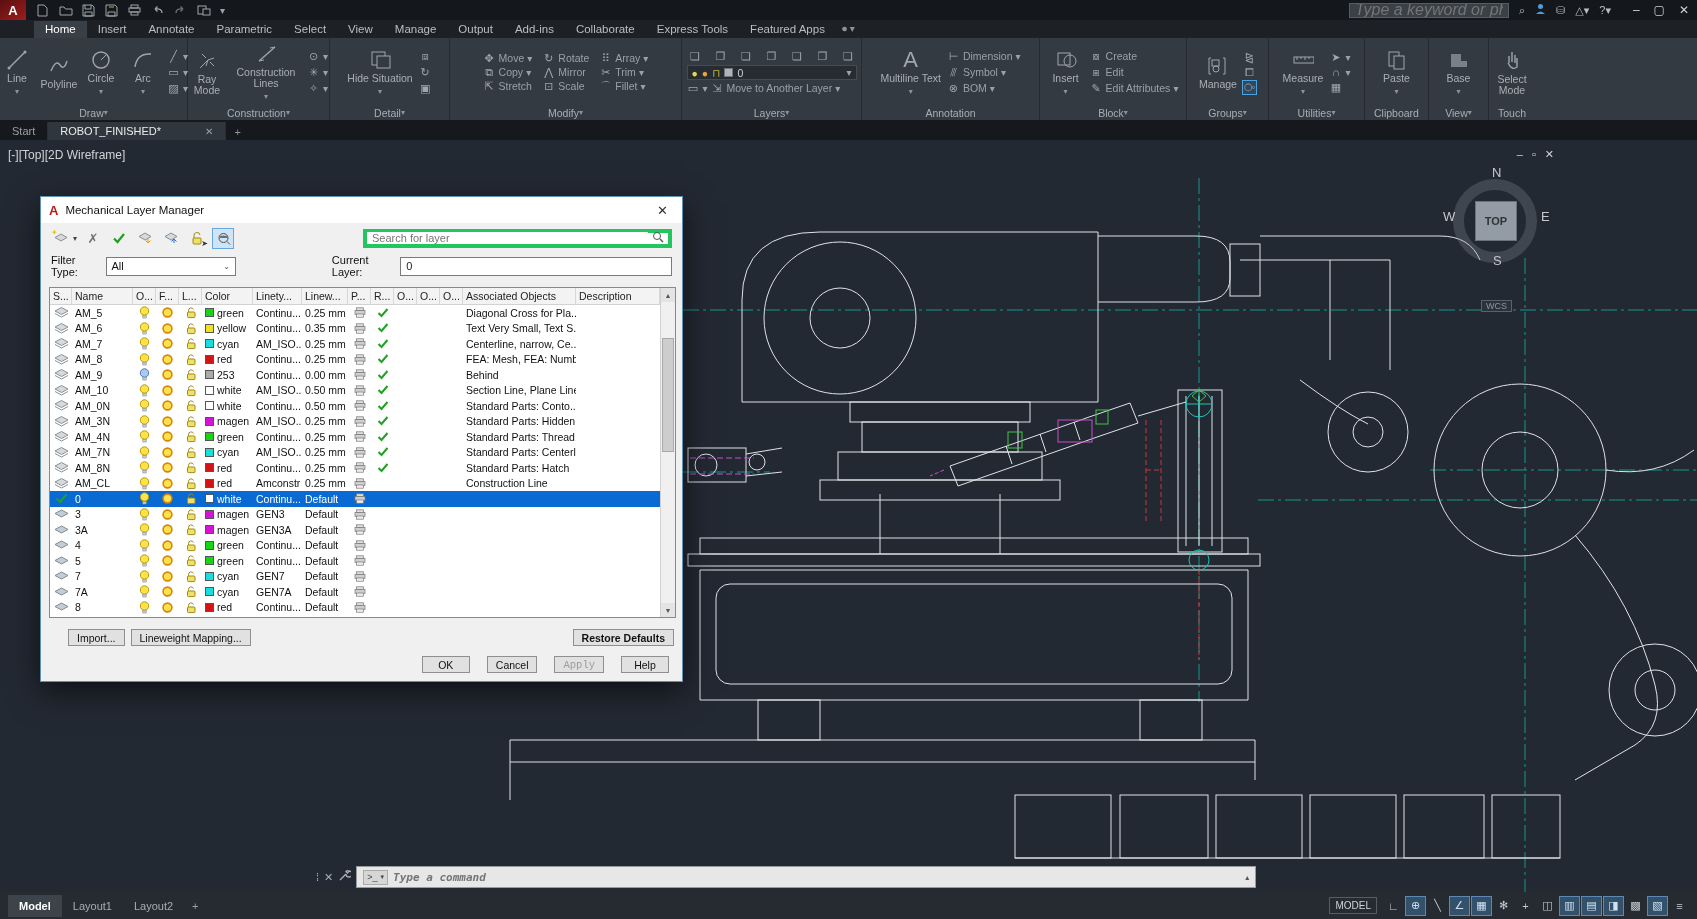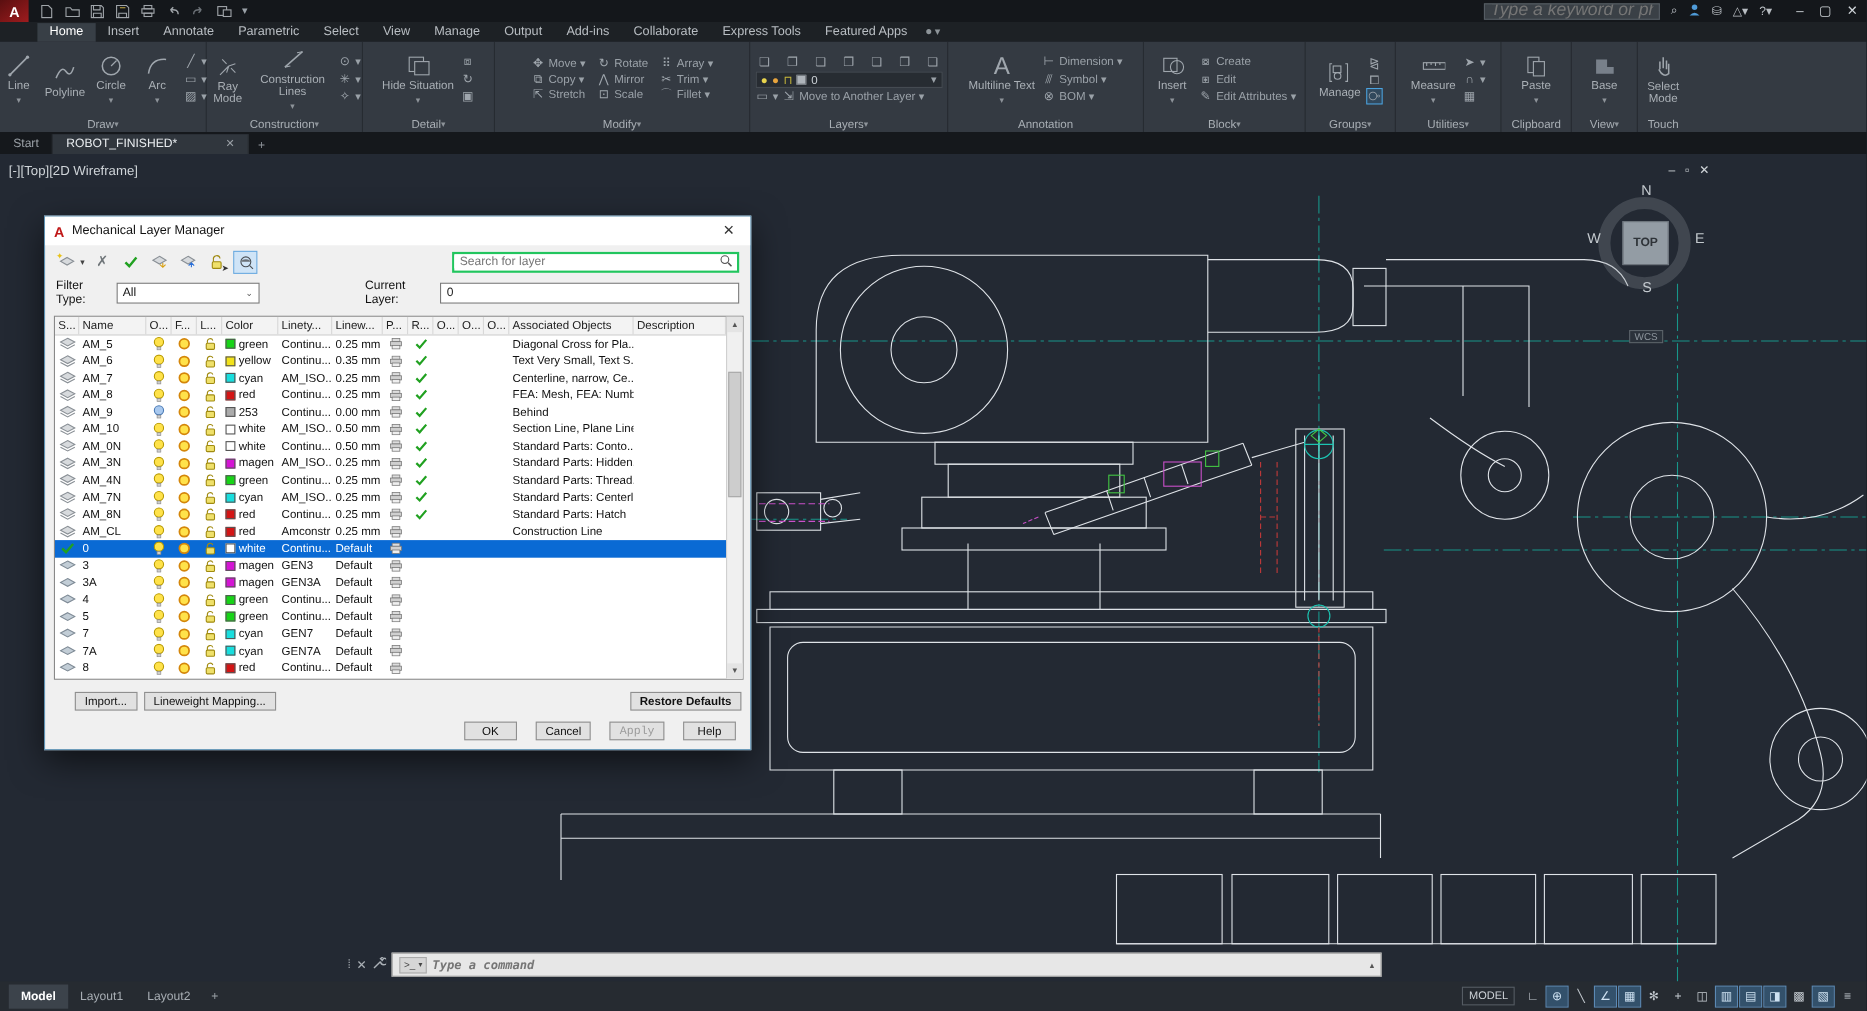--- a/index.html
+++ b/index.html
@@ -79,21 +79,21 @@
     border:1px solid #5f93b4; box-shadow:0 10px 30px rgba(0,0,0,.6); font-size:11px; color:#111; }
   .dlg-title { height:26px; background:#fff; display:flex; align-items:center; padding:0 8px; gap:7px; }
   .dlg-title .a { color:#c01818; font-weight:bold; font-size:13px; }
   .dlg-title .txt { font-size:11.5px; color:#111; }
   .dlg-close { margin-left:auto; font-size:13px; color:#333; padding:0 6px; }
   .dlg-tools { height:30px; display:flex; align-items:center; gap:6px; padding:0 10px; }
   .ti { width:20px; height:19px; display:flex; align-items:center; justify-content:center; position:relative; }
   .ti .ov { position:absolute; font-size:8px; line-height:8px; }
   .ti.pressed { background:#cfe4f7; outline:1px solid #66a8e0; }
   .tool-chev { font-size:8px; color:#444; margin-left:-4px; }
-  .dlg-search { margin-left:auto; width:261px; height:19px; border:2px solid #22c55e; background:#fff;
+  .dlg-search { margin-left:auto; width:309px; height:19px; border:4px solid #22c55e; background:#fff;
     display:flex; align-items:center; }
   .dlg-search input { flex:1; border:0; outline:0; font-size:11px; color:#444; padding:0 5px;
     font-family:"Liberation Sans",sans-serif; }
   .dlg-filter { height:26px; display:flex; align-items:center; padding:0 10px; gap:8px; }
   .combo { width:150px; height:19px; border:1px solid #7a7a7a; background:#fff; display:flex;
     align-items:center; padding:0 5px; }
   .combo .fill { flex:1; }
   .combo .dn { font-size:8px; color:#555; }
   .curlayer-lbl { margin-left:88px; }
   .curlayer { width:315px; height:19px; border:1px solid #7a7a7a; background:#fff; font-size:11px;

